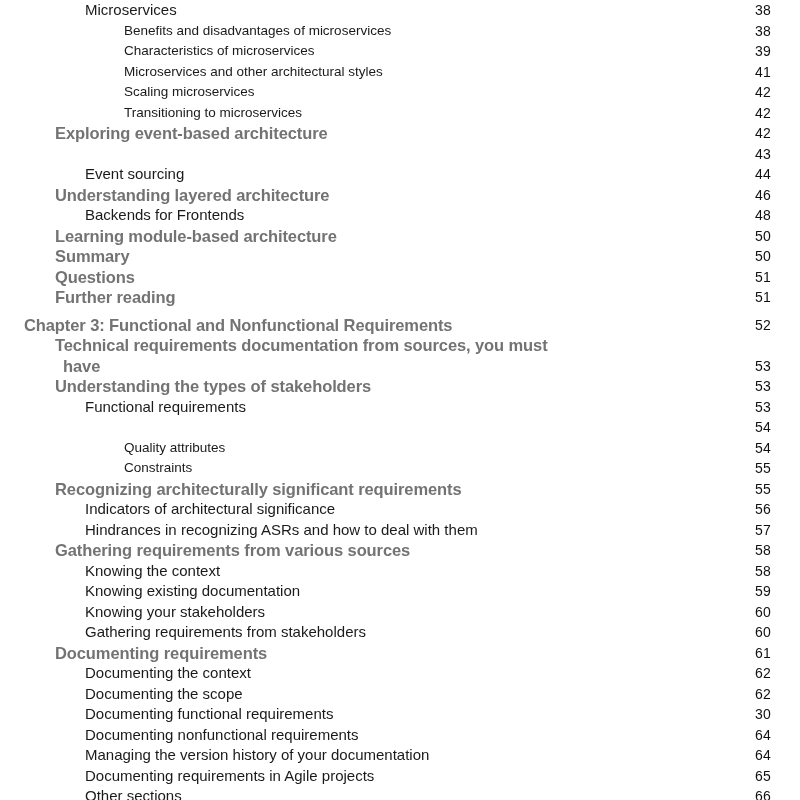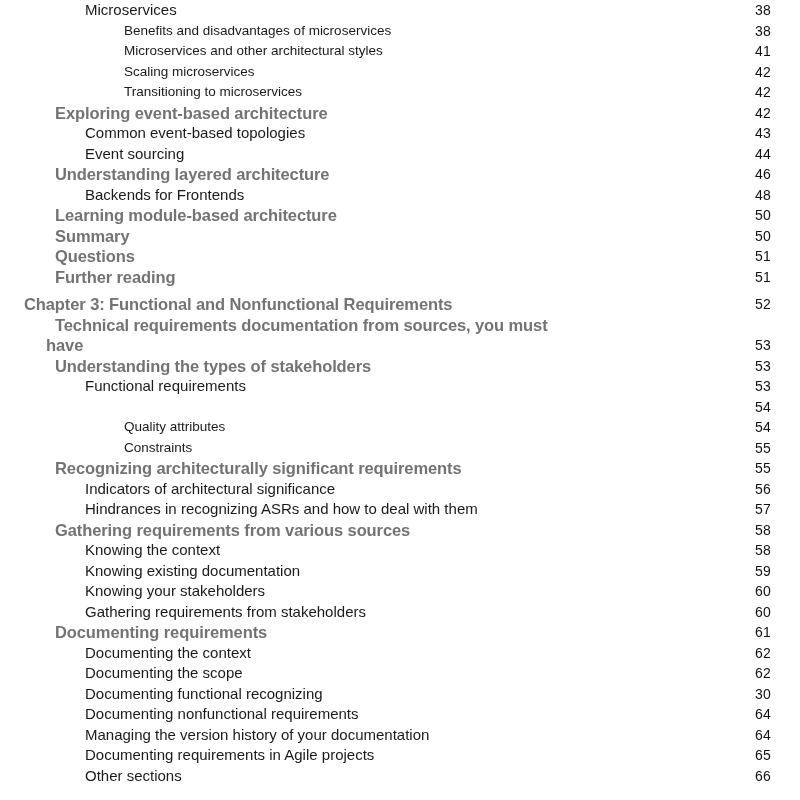--- a/index.html
+++ b/index.html
@@ -78,21 +78,21 @@
     font-weight: normal;
     font-size: 15px;
     color: #1a1a1a;
   }
   .lvl-3 .label {
     font-weight: normal;
     font-size: 13.5px;
     color: #1a1a1a;
   }
   .row.wrap-first { height: 20.5px; }
-  .row.wrap-second .label { left: 46px; }
+  .row.wrap-second .label { left: 63px; }
 
   .spacer-sm { height: 7px; }
 </style>
 </head>
 <body>
 
 <div id="page">
 
   <div class="clipped-top">
     <span class="lbl"></span>
@@ -102,37 +102,40 @@
   <div class="toc" id="toc-list">
       <div class="row lvl-2">
         <span class="label">Microservices</span>
         <span class="page">38</span>
       </div>
       <div class="row lvl-3">
         <span class="label">Benefits and disadvantages of microservices</span>
         <span class="page">38</span>
       </div>
       <div class="row lvl-3">
+        <span class="label">Characteristics of microservices</span>
+        <span class="page">39</span>
+      </div>
+      <div class="row lvl-3">
         <span class="label">Microservices and other architectural styles</span>
         <span class="page">41</span>
       </div>
       <div class="row lvl-3">
         <span class="label">Scaling microservices</span>
         <span class="page">42</span>
       </div>
       <div class="row lvl-3">
         <span class="label">Transitioning to microservices</span>
         <span class="page">42</span>
       </div>
       <div class="row lvl-1">
         <span class="label">Exploring event-based architecture</span>
         <span class="page">42</span>
       </div>
       <div class="row lvl-2">
-        <span class="label">Common event-based topologies</span>
         <span class="page">43</span>
       </div>
       <div class="row lvl-2">
         <span class="label">Event sourcing</span>
         <span class="page">44</span>
       </div>
       <div class="row lvl-1">
         <span class="label">Understanding layered architecture</span>
         <span class="page">46</span>
       </div>
@@ -226,21 +229,21 @@
       </div>
       <div class="row lvl-2">
         <span class="label">Documenting the context</span>
         <span class="page">62</span>
       </div>
       <div class="row lvl-2">
         <span class="label">Documenting the scope</span>
         <span class="page">62</span>
       </div>
       <div class="row lvl-2">
-        <span class="label">Documenting functional recognizing</span>
+        <span class="label">Documenting functional requirements</span>
         <span class="page">30</span>
       </div>
       <div class="row lvl-2">
         <span class="label">Documenting nonfunctional requirements</span>
         <span class="page">64</span>
       </div>
       <div class="row lvl-2">
         <span class="label">Managing the version history of your documentation</span>
         <span class="page">64</span>
       </div>

